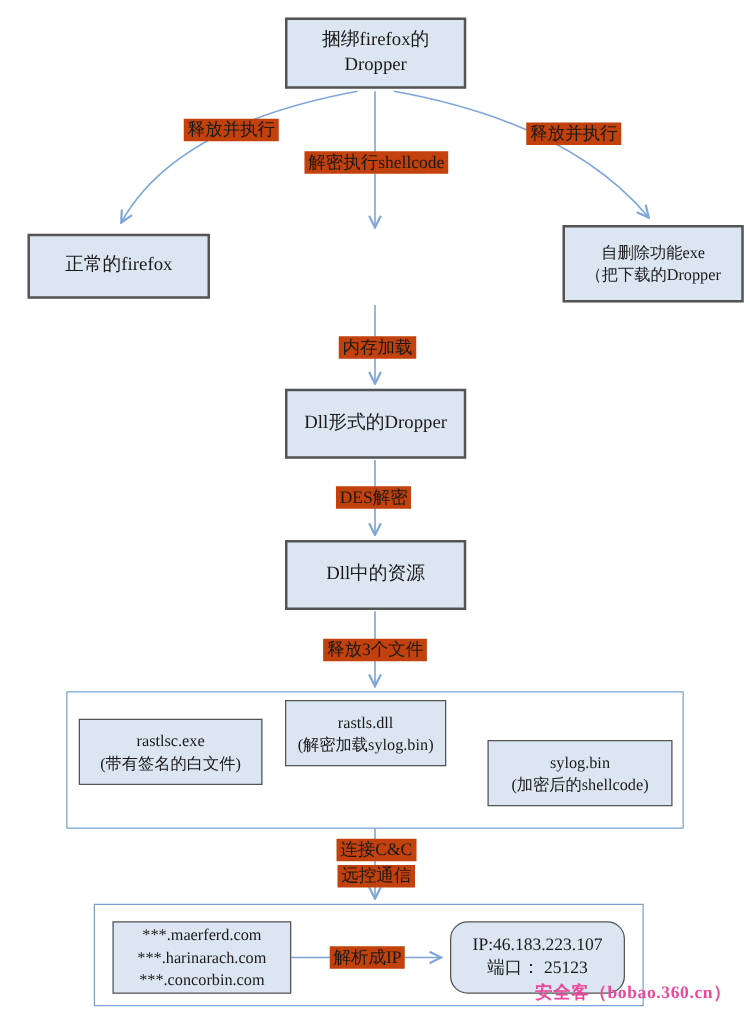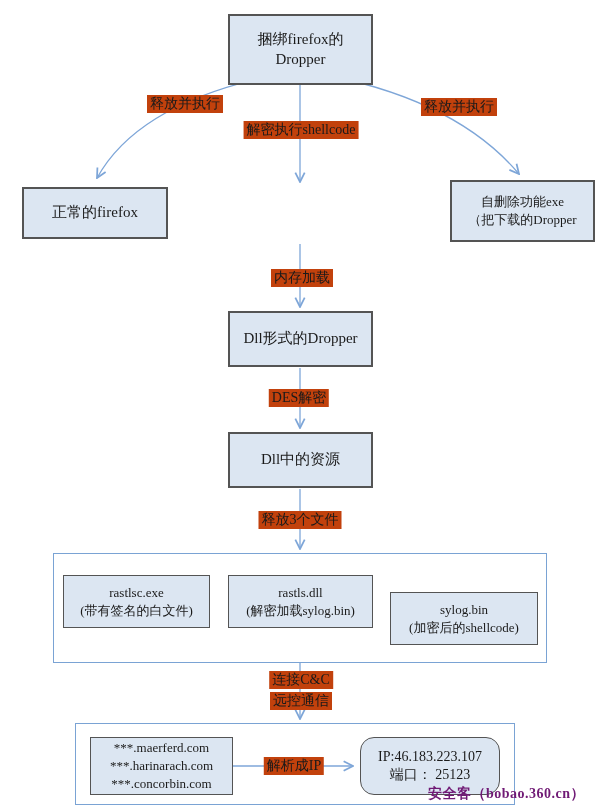--- a/index.html
+++ b/index.html
@@ -21,21 +21,21 @@
     position:absolute;box-sizing:border-box;border:1px solid #7aa3d4;background:transparent;z-index:1;
   }
   .arrow-label{
     position:absolute;background:#c2410c;font-size:14px;white-space:nowrap;
     padding:0 3px;text-align:center;z-index:3;
   }
   .cx{transform:translateX(-50%);}
   .small{font-size:13px;}
   .watermark{
     position:absolute;left:428px;top:785px;z-index:5;
-    color:#701a75;font-size:14px;font-weight:bold;letter-spacing:0.5px;white-space:nowrap;
+    color:#ec4899;font-size:14px;font-weight:bold;letter-spacing:0.5px;white-space:nowrap;
   }
 </style>
 </head>
 <body>
 
 <div id="diagram">
 
   <svg class="connectors" viewBox="0 0 600 812">
     <defs>
       <marker id="arrowhead" viewBox="0 0 10 10" refX="9" refY="5" markerWidth="9" markerHeight="9" orient="auto">
@@ -45,21 +45,21 @@
     <path d="M286,73 Q140,100 97,178" fill="none" stroke="#7ea6d8" stroke-width="1.3" marker-end="url(#arrowhead)"></path>
     <path d="M300,73 L300,182" fill="none" stroke="#7ea6d8" stroke-width="1.3" marker-end="url(#arrowhead)"></path>
     <path d="M315,73 Q455,98 519,174" fill="none" stroke="#7ea6d8" stroke-width="1.3" marker-end="url(#arrowhead)"></path>
     <path d="M300,244 L300,307" fill="none" stroke="#7ea6d8" stroke-width="1.3" marker-end="url(#arrowhead)"></path>
     <path d="M300,368 L300,428" fill="none" stroke="#7ea6d8" stroke-width="1.3" marker-end="url(#arrowhead)"></path>
     <path d="M300,489 L300,549" fill="none" stroke="#7ea6d8" stroke-width="1.3" marker-end="url(#arrowhead)"></path>
     <path d="M300,663 L300,719" fill="none" stroke="#7ea6d8" stroke-width="1.3" marker-end="url(#arrowhead)"></path>
     <path d="M233,766 L353,766" fill="none" stroke="#7ea6d8" stroke-width="1.3" marker-end="url(#arrowhead)"></path>
   </svg>
 
-  <div class="box" style="left:228px;top:14px;width:145px;height:71px;">
+  <div class="box" style="left:228px;top:14px;width:145px;height:57px;">
     <span class="ln">捆绑firefox的</span>
     <span class="ln">Dropper</span>
   </div>
 
   <span class="arrow-label" style="left:147px;top:95px;">释放并执行</span>
   <span class="arrow-label cx" style="left:301px;top:121px;">解密执行shellcode</span>
   <span class="arrow-label" style="left:421px;top:98px;">释放并执行</span>
 
   <div class="box" style="left:22px;top:187px;width:146px;height:52px;">
     <span class="ln">正常的firefox</span>
@@ -79,21 +79,21 @@
     <span class="ln">Dll中的资源</span>
   </div>
 
   <span class="arrow-label cx" style="left:300px;top:511px;">释放3个文件</span>
 
   <div class="container-box" style="left:53px;top:553px;width:494px;height:110px;"></div>
   <div class="box thin small" style="left:63px;top:575px;width:147px;height:53px;">
     <span class="ln">rastlsc.exe</span>
     <span class="ln">(带有签名的白文件)</span>
   </div>
-  <div class="box thin small" style="left:228px;top:575px;width:145px;height:53px;">
+  <div class="box thin small" style="left:228px;top:560px;width:129px;height:53px;">
     <span class="ln">rastls.dll</span>
     <span class="ln">(解密加载sylog.bin)</span>
   </div>
   <div class="box thin small" style="left:390px;top:575px;width:148px;height:53px;margin-top:17px;">
     <span class="ln">sylog.bin</span>
     <span class="ln">(加密后的shellcode)</span>
   </div>
 
   <span class="arrow-label cx" style="left:301px;top:671px;">连接C&amp;C</span>
   <span class="arrow-label cx" style="left:301px;top:692px;">远控通信</span>

